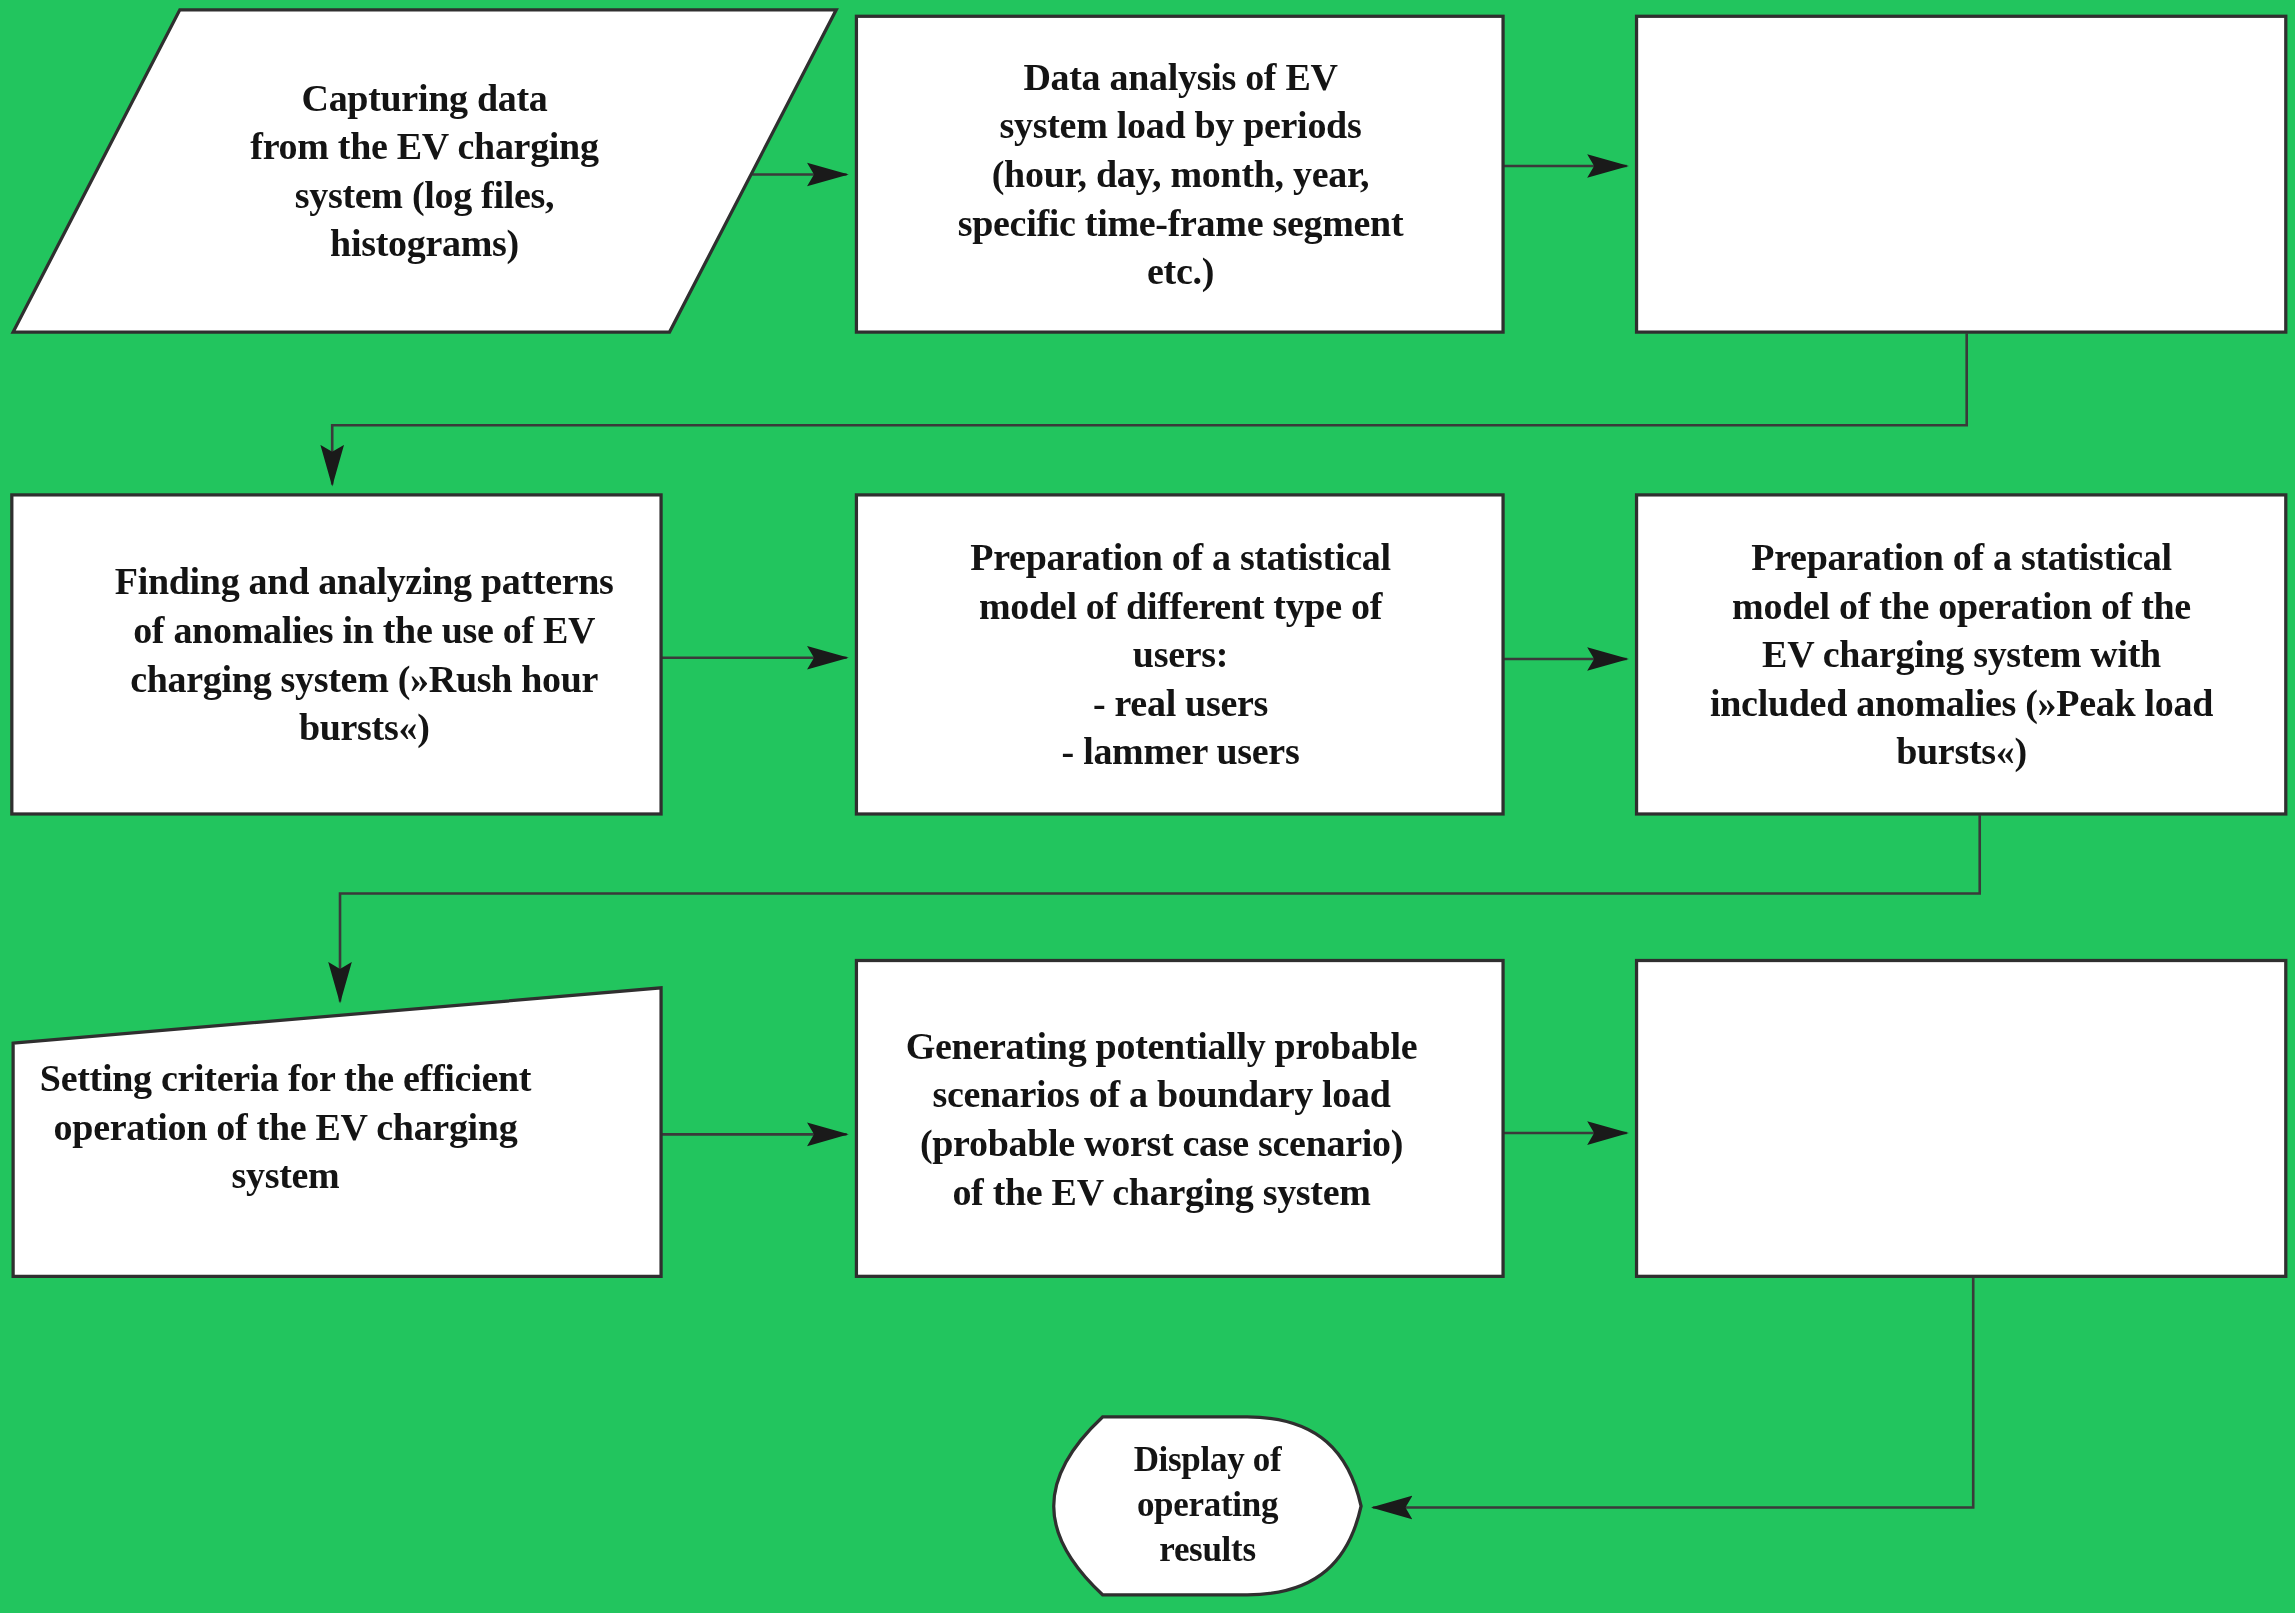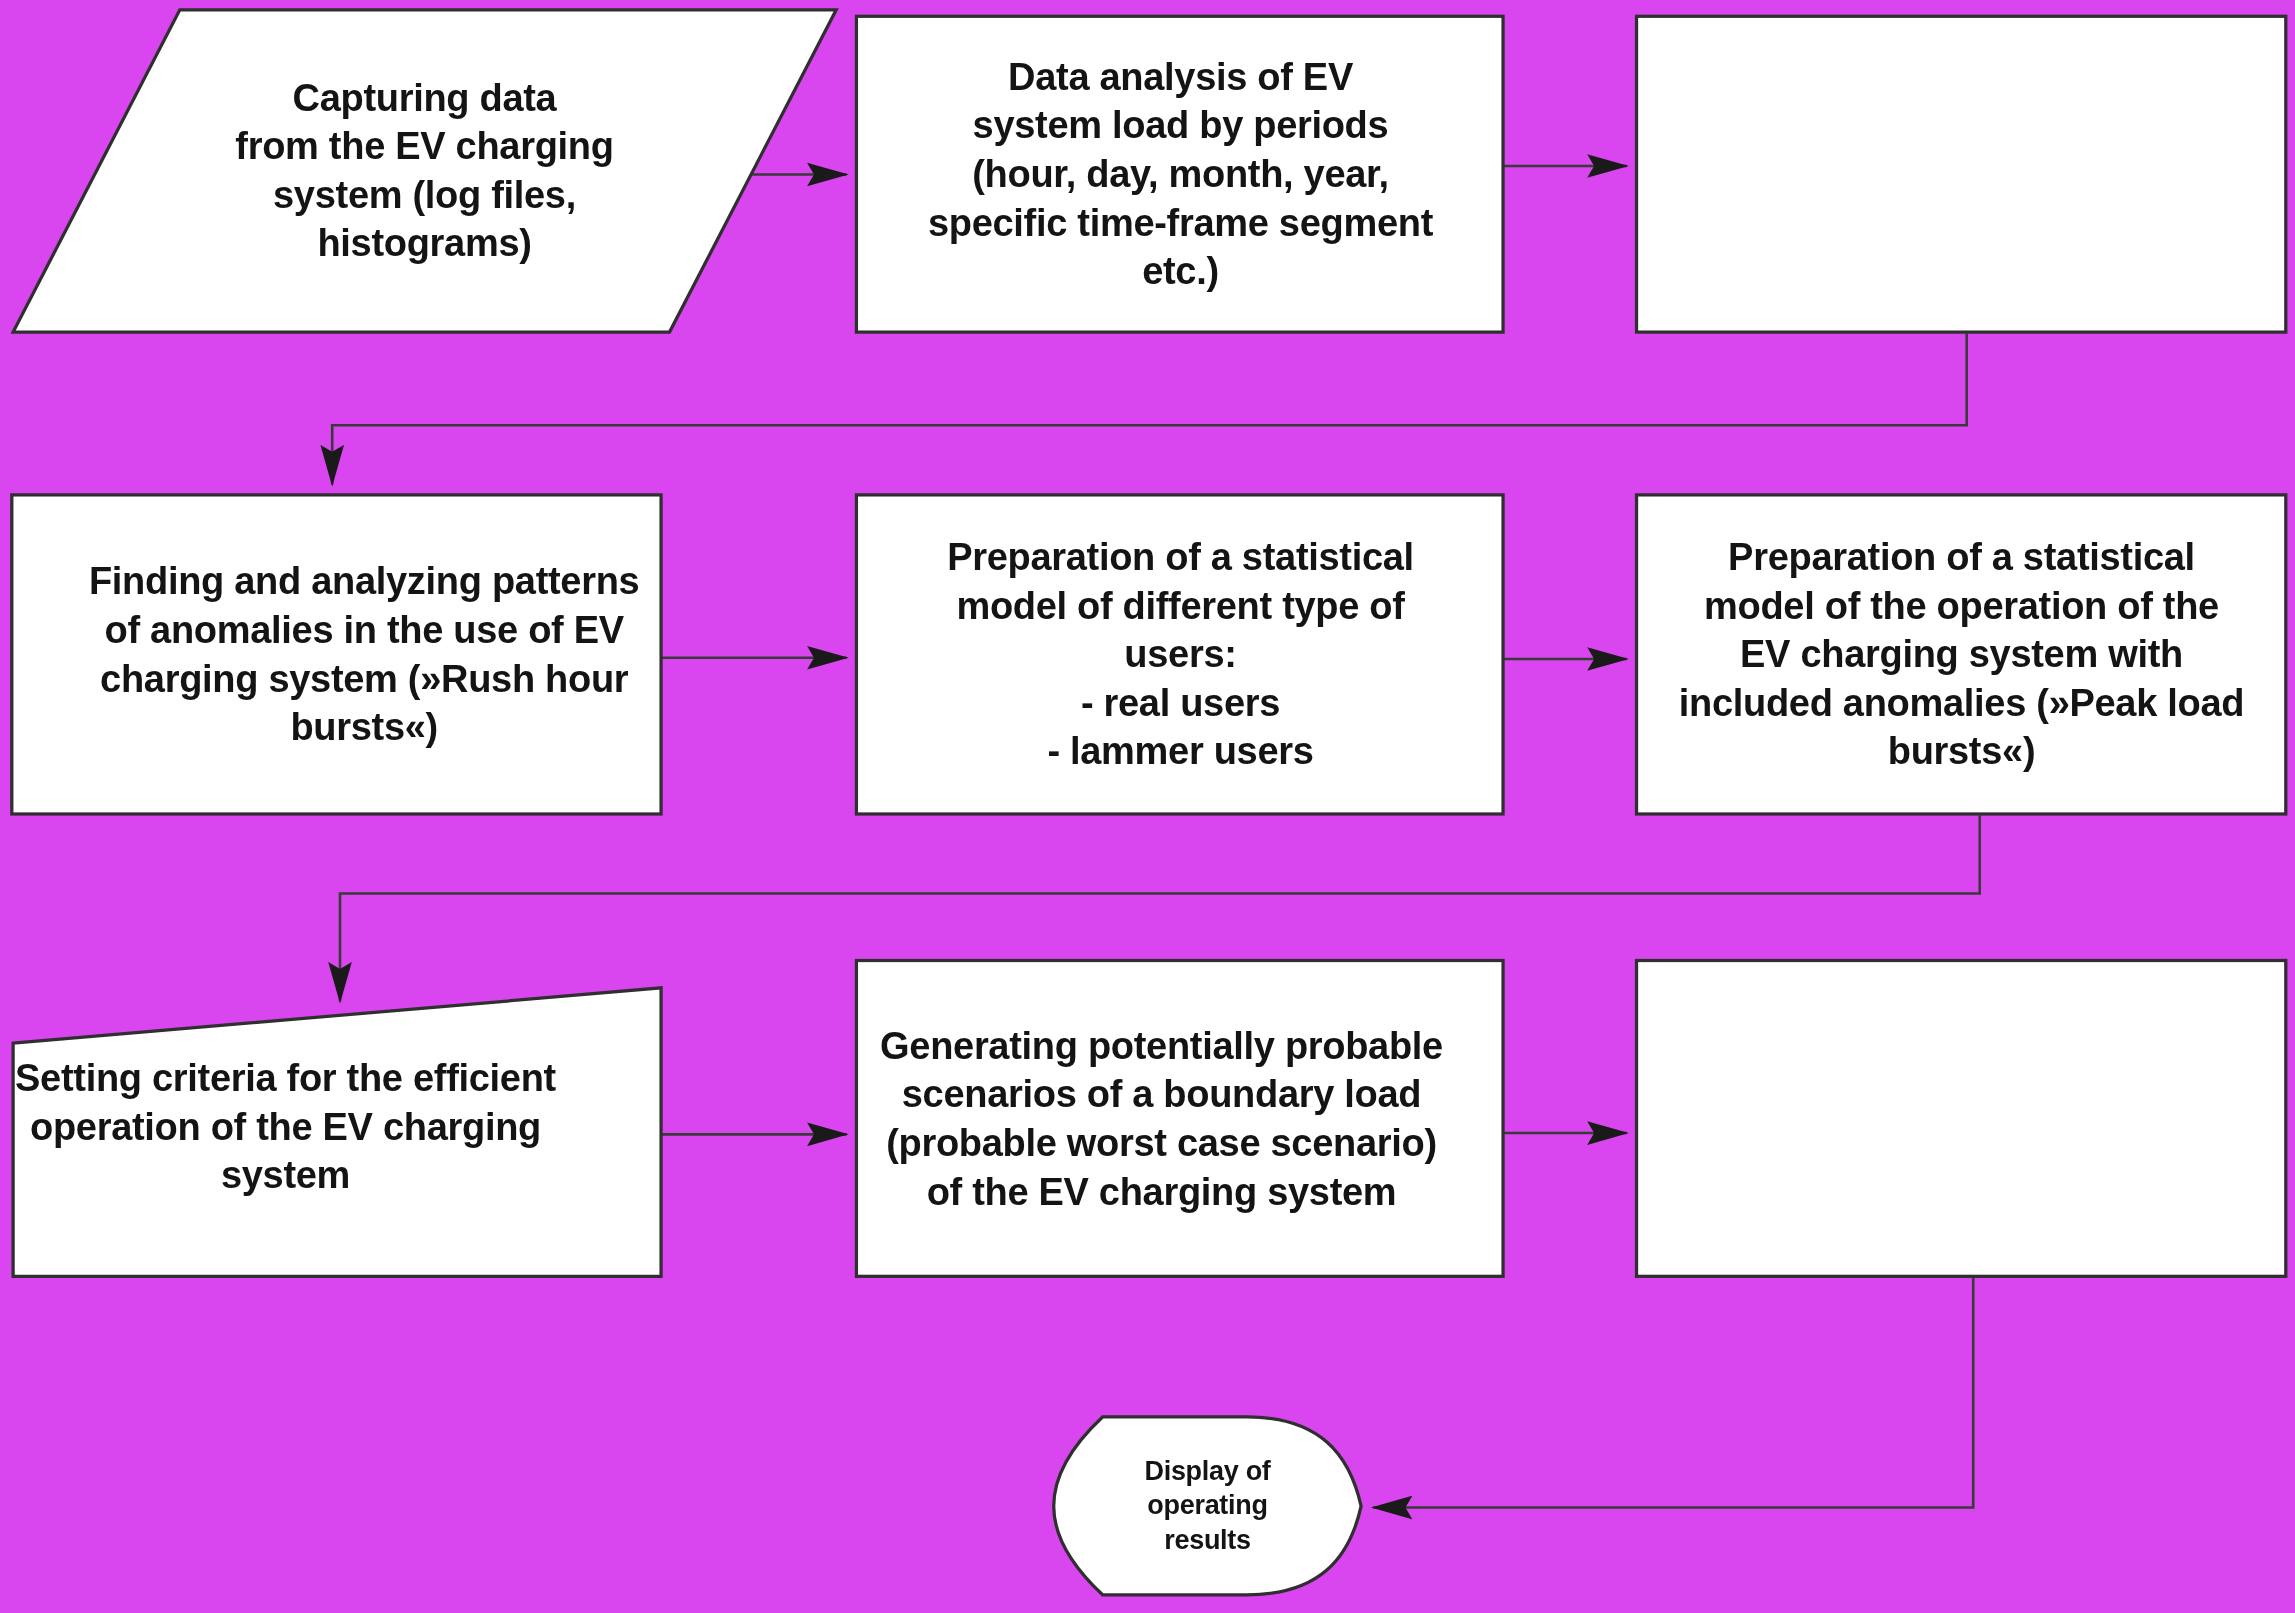--- a/index.html
+++ b/index.html
@@ -4,22 +4,22 @@
 <style>
   html, body {
     margin: 0;
     padding: 0;
     background: #ffffff;
   }
   .canvas {
     position: relative;
     width: 2295px;
     height: 1613px;
-    background: #d946ef;
-    font-family: Liberation Sans, sans-serif;
+    background: #22c55e;
+    font-family: Liberation Serif, serif;
     overflow: hidden;
   }
   .layer {
     position: absolute;
     left: 0;
     top: 0;
     width: 2295px;
     height: 1613px;
   }
   .shape {
@@ -107,18 +107,18 @@
 EV charging system with
 included anomalies (»Peak load
 bursts«)</div>
   <div class="label" style="left:13px; top:990px;  width:545px;  height:274px;">Setting criteria for the efficient
 operation of the EV charging
 system</div>
   <div class="label" style="left:838px; top:961px; width:647px; height:316px;">Generating potentially probable
 scenarios of a boundary load
 (probable worst case scenario)
 of the EV charging system</div>
-  <div class="label" style="left:1054px; top:1417px; width:307px; height:177px; font-size:27px;">Display of
+  <div class="label" style="left:1054px; top:1417px; width:307px; height:177px; font-size:35px;">Display of
 operating
 results</div>
 
 </div>
 
 
 </body></html>

